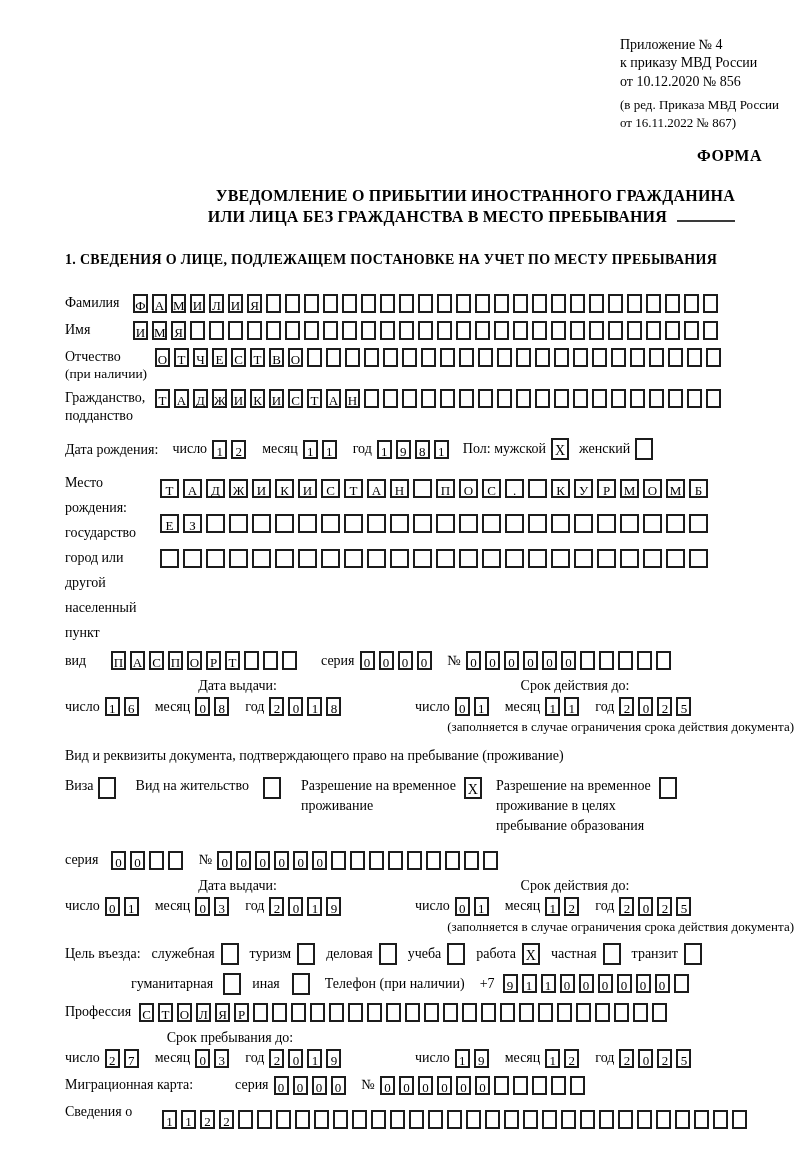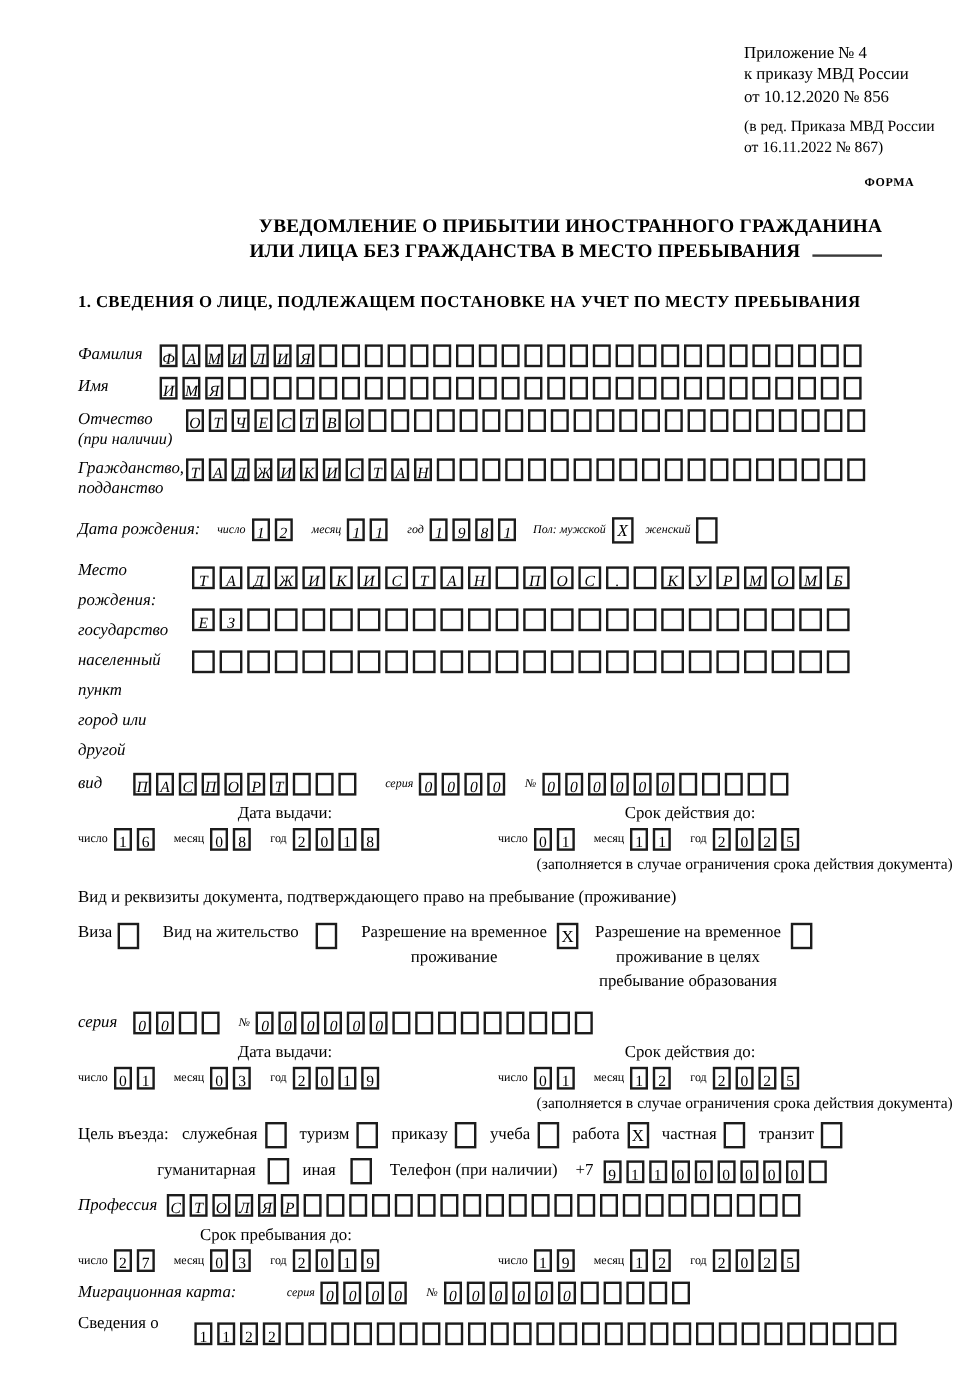--- a/index.html
+++ b/index.html
@@ -6,28 +6,28 @@
   html,body { margin:0; padding:0; background:#fff; }
   .page {
     width:800px; height:1163px; overflow:hidden; position:relative;
     background:#fff; color:#000;
     font-family:"Liberation Serif","DejaVu Serif",serif;
     padding:36px 0 0 65px;
   }
   
   .appendix { margin-left:555px; width:215px; font-size:14px; line-height:1.32; }
   .edition  { margin-left:555px; width:215px; font-size:13px; line-height:1.32; margin-top:5px; }
-  .forma { text-align:right; margin:16px 38px 0 0; font-weight:bold; font-size:10px; letter-spacing:.5px; }
+  .forma { text-align:right; margin:16px 38px 0 0; font-weight:bold; font-size:16px; letter-spacing:.5px; }
 
   .title { text-align:right; font-weight:bold; font-size:16px; line-height:1.35; margin:20px 65px 0 0; letter-spacing:.2px; }
   .title-underline { display:inline-block; width:58px; border-bottom:2px solid #3a3a3a; height:.9em; margin-left:10px; }
 
   .sec-heading { font-weight:bold; font-size:14px; letter-spacing:.3px; margin-top:24px; white-space:nowrap; }
 
-  .frow { display:flex; align-items:flex-start;font-style:italic; }
+  .frow { display:flex; align-items:flex-start; }
   .flabel { font-size:14px; line-height:1.25; flex-shrink:0; }
   .sub { font-size:13.5px; }
 
   .cellrow { white-space:nowrap; line-height:0; display:inline-block; }
   .cell {
     display:inline-block; width:15px; height:19px; margin-right:4px;
     border:2px solid #1c1c1c; background:#fff;
     text-align:center; font-size:13px; line-height:19px; vertical-align:top;
     font-family:"Liberation Serif","DejaVu Serif",serif;
   }
@@ -41,30 +41,30 @@
   .lblcol div { font-size:14px; }
 
   .doc-heading { text-align:center; font-weight:bold; font-size:14px; margin:8px 10px 0 0; }
 
   .dates-hdr { display:flex; font-size:14px; margin-top:8px; }
   .dh-left { width:345px; text-align:center; }
   .dh-right { width:330px; text-align:center; }
   .dates-row { display:flex; align-items:center; margin-top:3px; }
   .dgroup { display:flex; align-items:center; }
   .dgroup-left { width:350px; flex-shrink:0; }
-  .dlbl { font-size:10px; margin:0 5px 0 12px; }
+  .dlbl { font-size:14px; margin:0 5px 0 12px; }
   .dlbl:first-child { margin-left:0; }
   .note-right { text-align:right; font-size:13px; margin:3px 6px 0 0; }
 
   .intro { font-size:14px; line-height:1.6; margin-top:10px; }
 
   .options { display:flex; align-items:flex-start; margin-top:8px; }
   .option { display:flex; align-items:flex-start; }
   .optlbl { font-size:14px; line-height:1.45; }
-  .optlbl.center { text-align:center; }
+  .optlbl.center { }
   .option .cbox { margin-left:8px; margin-top:1px; }
 
   .inlinerow { display:flex; align-items:center; font-size:14px; }
   .gap10{margin-left:10px}.gap14{margin-left:14px}.gap20{margin-left:20px}.gap30{margin-left:15px}
 
   .purpose { display:flex; align-items:center; margin-left:11px; }
   .purpose .cbox { margin-left:6px; }
 
   .reps { display:flex; align-items:flex-start; margin-top:6px; }
   .reps .lblcol { width:97px; }
@@ -134,22 +134,22 @@
     <span class="dlbl gap10">Пол: мужской</span>
     <span class="cbox"><span class="cell">X</span></span>
     <span class="dlbl gap10">женский</span>
     <span class="cbox"><span class="cell">&nbsp;</span></span>
   </div>
 
   <div class="frow bp mt10">
     <span class="lblcol flabel">
       <div>Место рождения:</div>
       <div>государство</div>
+      <div>город или другой</div>
       <div>населенный пункт</div>
-      <div>город или другой</div>
     </span>
     <span>
       <div class="cellrow wide rowgap"><span class="cell">Т</span><span class="cell">А</span><span class="cell">Д</span><span class="cell">Ж</span><span class="cell">И</span><span class="cell">К</span><span class="cell">И</span><span class="cell">С</span><span class="cell">Т</span><span class="cell">А</span><span class="cell">Н</span><span class="cell">&nbsp;</span><span class="cell">П</span><span class="cell">О</span><span class="cell">С</span><span class="cell">.</span><span class="cell">&nbsp;</span><span class="cell">К</span><span class="cell">У</span><span class="cell">Р</span><span class="cell">М</span><span class="cell">О</span><span class="cell">М</span><span class="cell">Б</span></div>
       <div class="cellrow wide rowgap"><span class="cell">Е</span><span class="cell">З</span><span class="cell">&nbsp;</span><span class="cell">&nbsp;</span><span class="cell">&nbsp;</span><span class="cell">&nbsp;</span><span class="cell">&nbsp;</span><span class="cell">&nbsp;</span><span class="cell">&nbsp;</span><span class="cell">&nbsp;</span><span class="cell">&nbsp;</span><span class="cell">&nbsp;</span><span class="cell">&nbsp;</span><span class="cell">&nbsp;</span><span class="cell">&nbsp;</span><span class="cell">&nbsp;</span><span class="cell">&nbsp;</span><span class="cell">&nbsp;</span><span class="cell">&nbsp;</span><span class="cell">&nbsp;</span><span class="cell">&nbsp;</span><span class="cell">&nbsp;</span><span class="cell">&nbsp;</span><span class="cell">&nbsp;</span></div>
       <div class="cellrow wide"><span class="cell">&nbsp;</span><span class="cell">&nbsp;</span><span class="cell">&nbsp;</span><span class="cell">&nbsp;</span><span class="cell">&nbsp;</span><span class="cell">&nbsp;</span><span class="cell">&nbsp;</span><span class="cell">&nbsp;</span><span class="cell">&nbsp;</span><span class="cell">&nbsp;</span><span class="cell">&nbsp;</span><span class="cell">&nbsp;</span><span class="cell">&nbsp;</span><span class="cell">&nbsp;</span><span class="cell">&nbsp;</span><span class="cell">&nbsp;</span><span class="cell">&nbsp;</span><span class="cell">&nbsp;</span><span class="cell">&nbsp;</span><span class="cell">&nbsp;</span><span class="cell">&nbsp;</span><span class="cell">&nbsp;</span><span class="cell">&nbsp;</span><span class="cell">&nbsp;</span></div>
     </span>
   </div>
 
 
   <div class="frow mt6" style="align-items:center">
@@ -250,21 +250,21 @@
     <span>Цель въезда:</span>
     <span class="purpose">
       <span>служебная</span>
       <span class="cbox"><span class="cell">&nbsp;</span></span>
     </span>
     <span class="purpose">
       <span>туризм</span>
       <span class="cbox"><span class="cell">&nbsp;</span></span>
     </span>
     <span class="purpose">
-      <span>приказу</span>
+      <span>деловая</span>
       <span class="cbox"><span class="cell">&nbsp;</span></span>
     </span>
     <span class="purpose">
       <span>учеба</span>
       <span class="cbox"><span class="cell">&nbsp;</span></span>
     </span>
     <span class="purpose">
       <span>работа</span>
       <span class="cbox"><span class="cell">X</span></span>
     </span>

